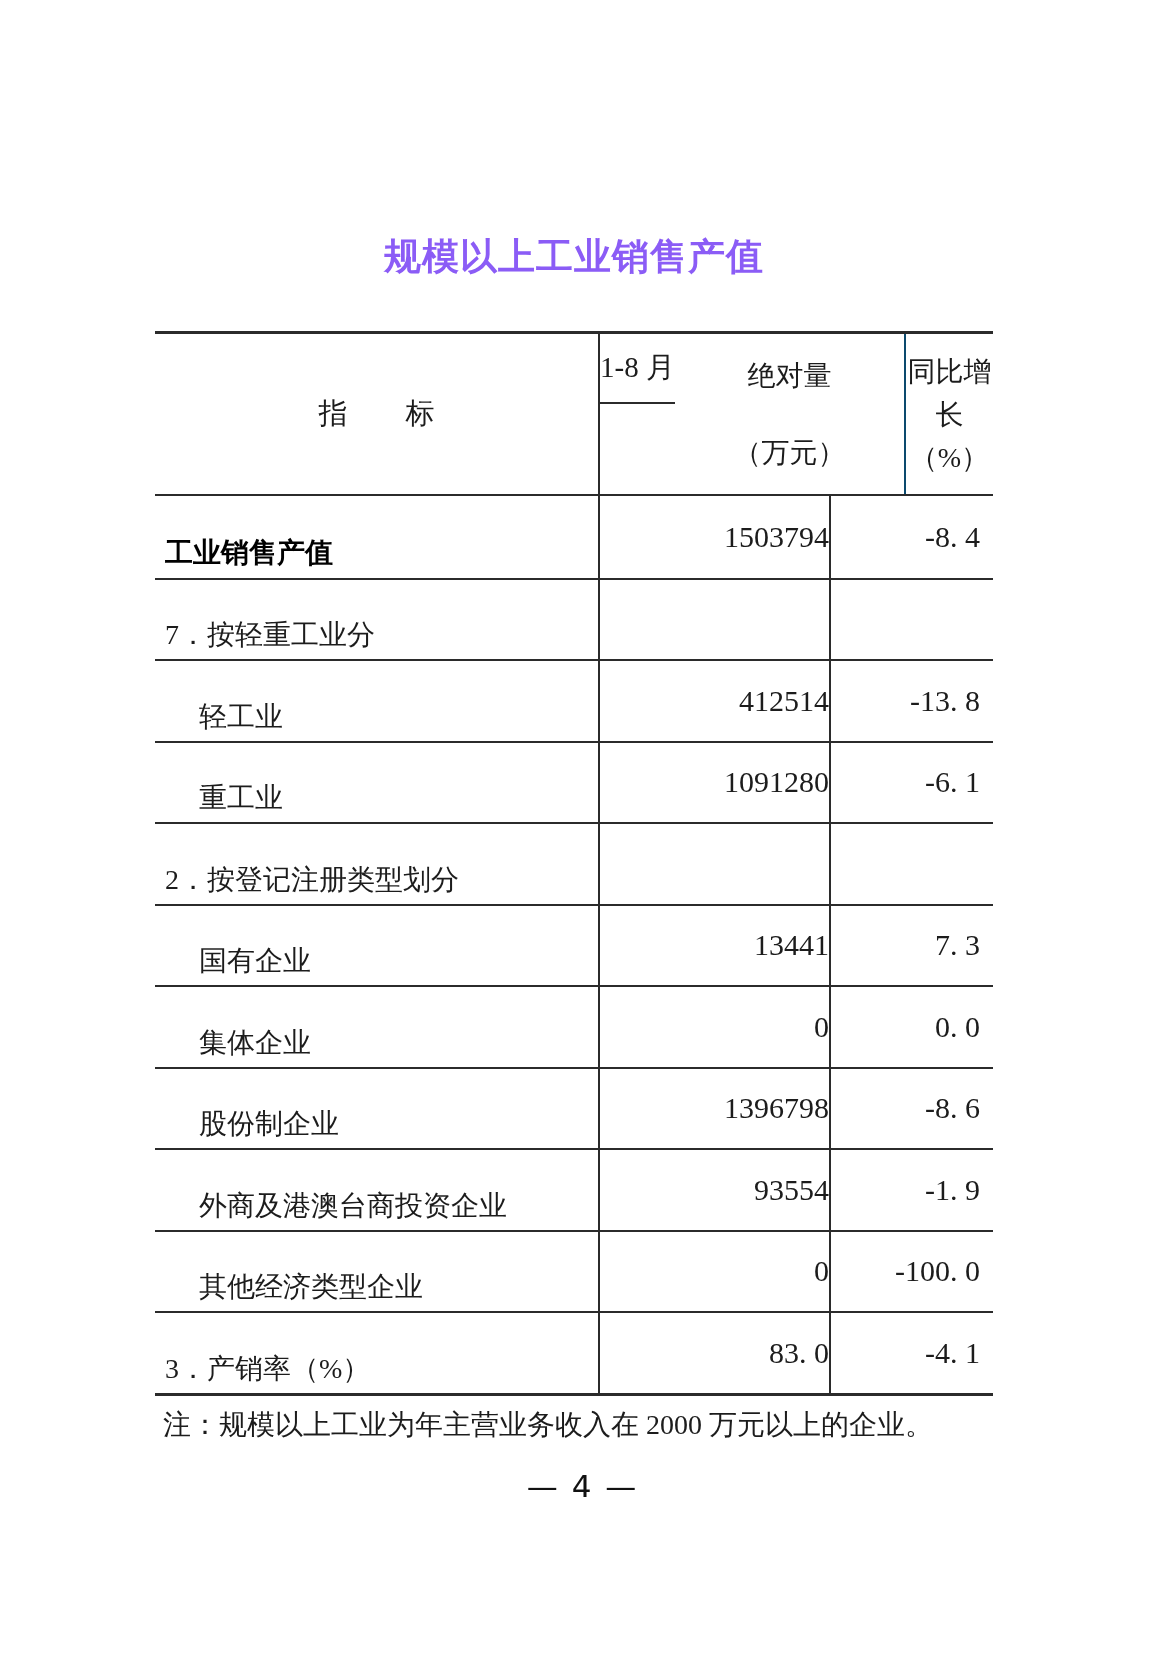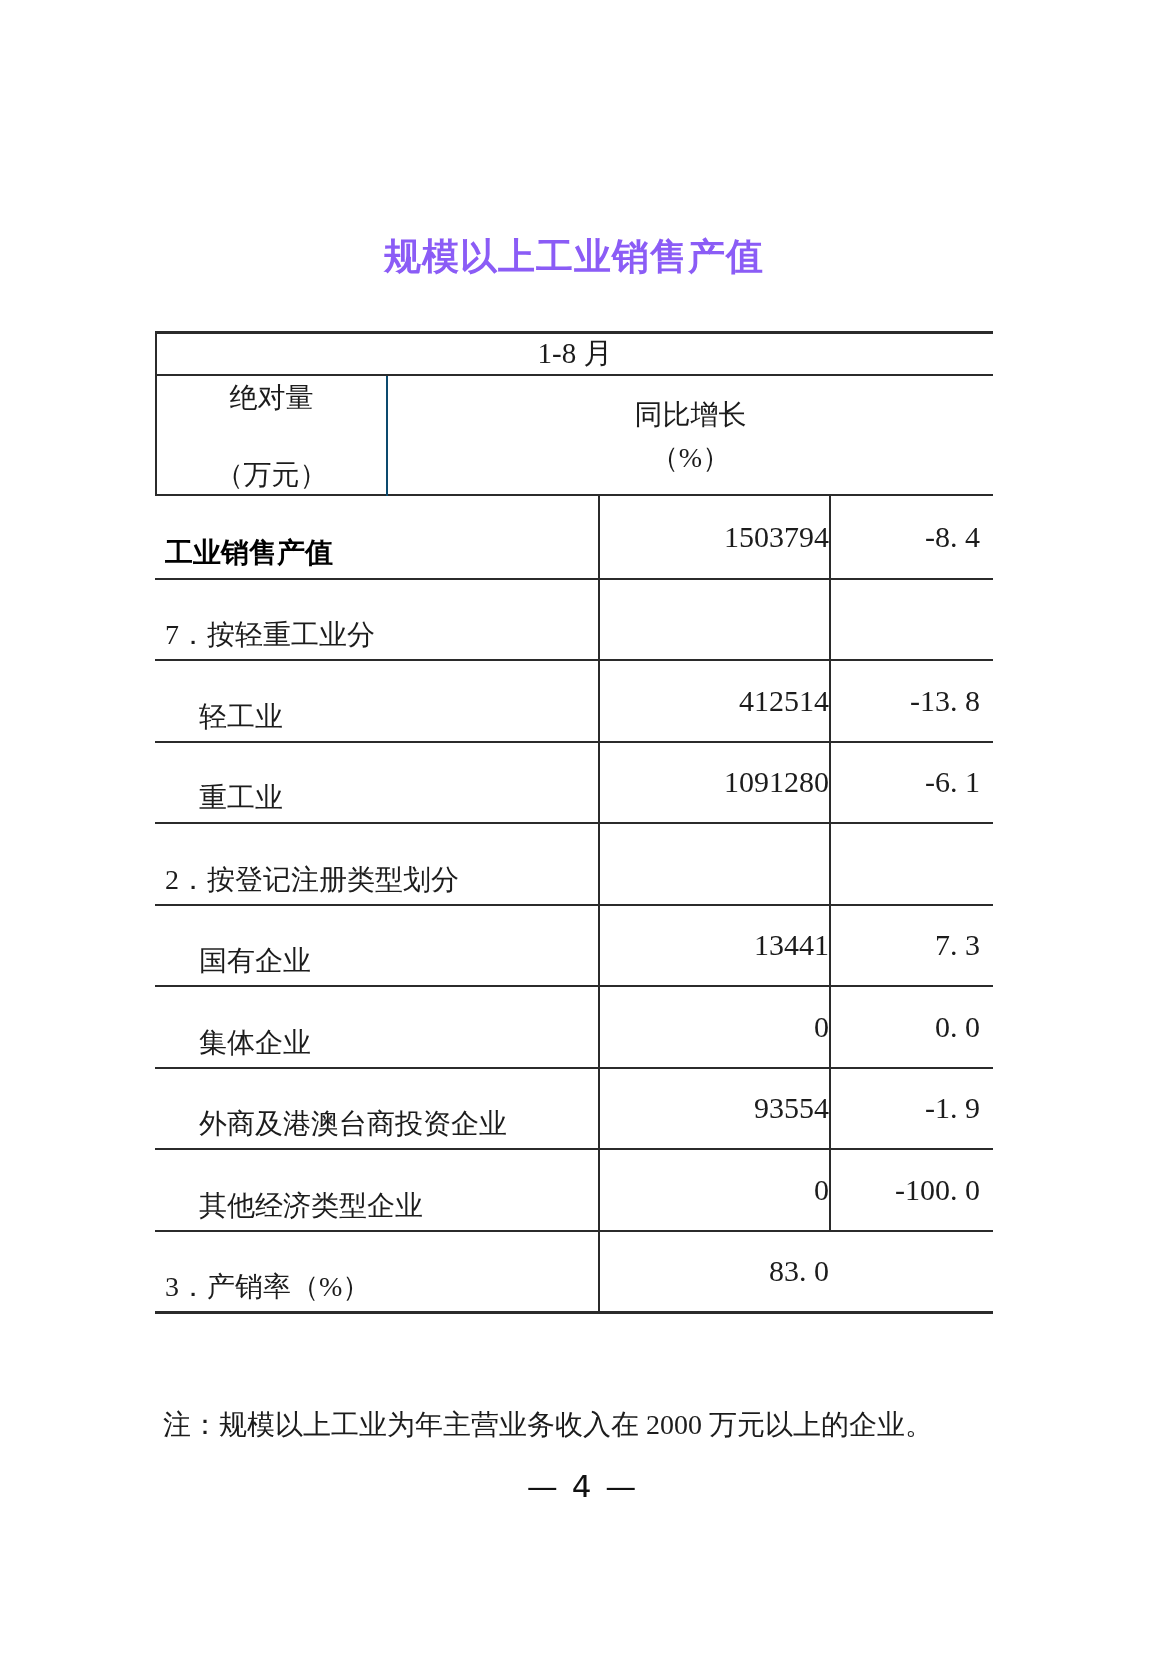--- a/index.html
+++ b/index.html
@@ -38,21 +38,21 @@
   }
   .head-indicator{
     width:443px;
     display:flex;align-items:center;justify-content:center;
     font-size:29px;
     box-sizing:border-box;
   }
   .head-right{
     flex:1;
     border-left:2px solid #2b2b2b;
-    display:flex;flex-direction:column;
+    display:flex;flex-direction:row;
     box-sizing:border-box;
   }
   .head-period{
     height:70px;
     border-bottom:2px solid #2b2b2b;
     display:flex;align-items:center;justify-content:center;
     box-sizing:border-box;
     font-size:29px;
   }
   .head-subcols{flex:1;display:flex;}
@@ -116,20 +116,21 @@
 </style>
 </head>
 <body>
 
 <div class="page">
 
   <h1 class="title">规模以上工业销售产值</h1>
 
   <div class="tbl">
     <div class="thead">
+      <div class="head-indicator">指　　标</div>
       <div class="head-right">
         <div class="head-period">1-8 月</div>
         <div class="head-subcols">
           <div class="head-sub abs">
             <div>绝对量</div>
             <div>（万元）</div>
           </div>
           <div class="head-sub gr">
             <div>同比增长</div>
             <div>（%）</div>
@@ -173,36 +174,42 @@
     <div class="cell absv">13441</div>
     <div class="cell grv">7. 3</div>
   </div>
 
   <div class="row sub">
     <div class="cell label">集体企业</div>
     <div class="cell absv">0</div>
     <div class="cell grv">0. 0</div>
   </div>
 
+  <div class="row sub">
+    <div class="cell label">股份制企业</div>
+    <div class="cell absv">1396798</div>
+    <div class="cell grv">-8. 6</div>
+  </div>
 
   <div class="row sub">
     <div class="cell label">外商及港澳台商投资企业</div>
     <div class="cell absv">93554</div>
     <div class="cell grv">-1. 9</div>
   </div>
 
   <div class="row sub">
     <div class="cell label">其他经济类型企业</div>
     <div class="cell absv">0</div>
     <div class="cell grv">-100. 0</div>
   </div>
 
   <div class="row section">
     <div class="cell label">3．产销率（%）</div>
     <div class="cell absv">83. 0</div>
+    <div class="cell grv">-4. 1</div>
   </div>
 </div>
   </div>
 
   <p class="note">注：规模以上工业为年主营业务收入在 2000 万元以上的企业。</p>
 
   <div class="pageno">— 4 —</div>
 
 </div>
 

